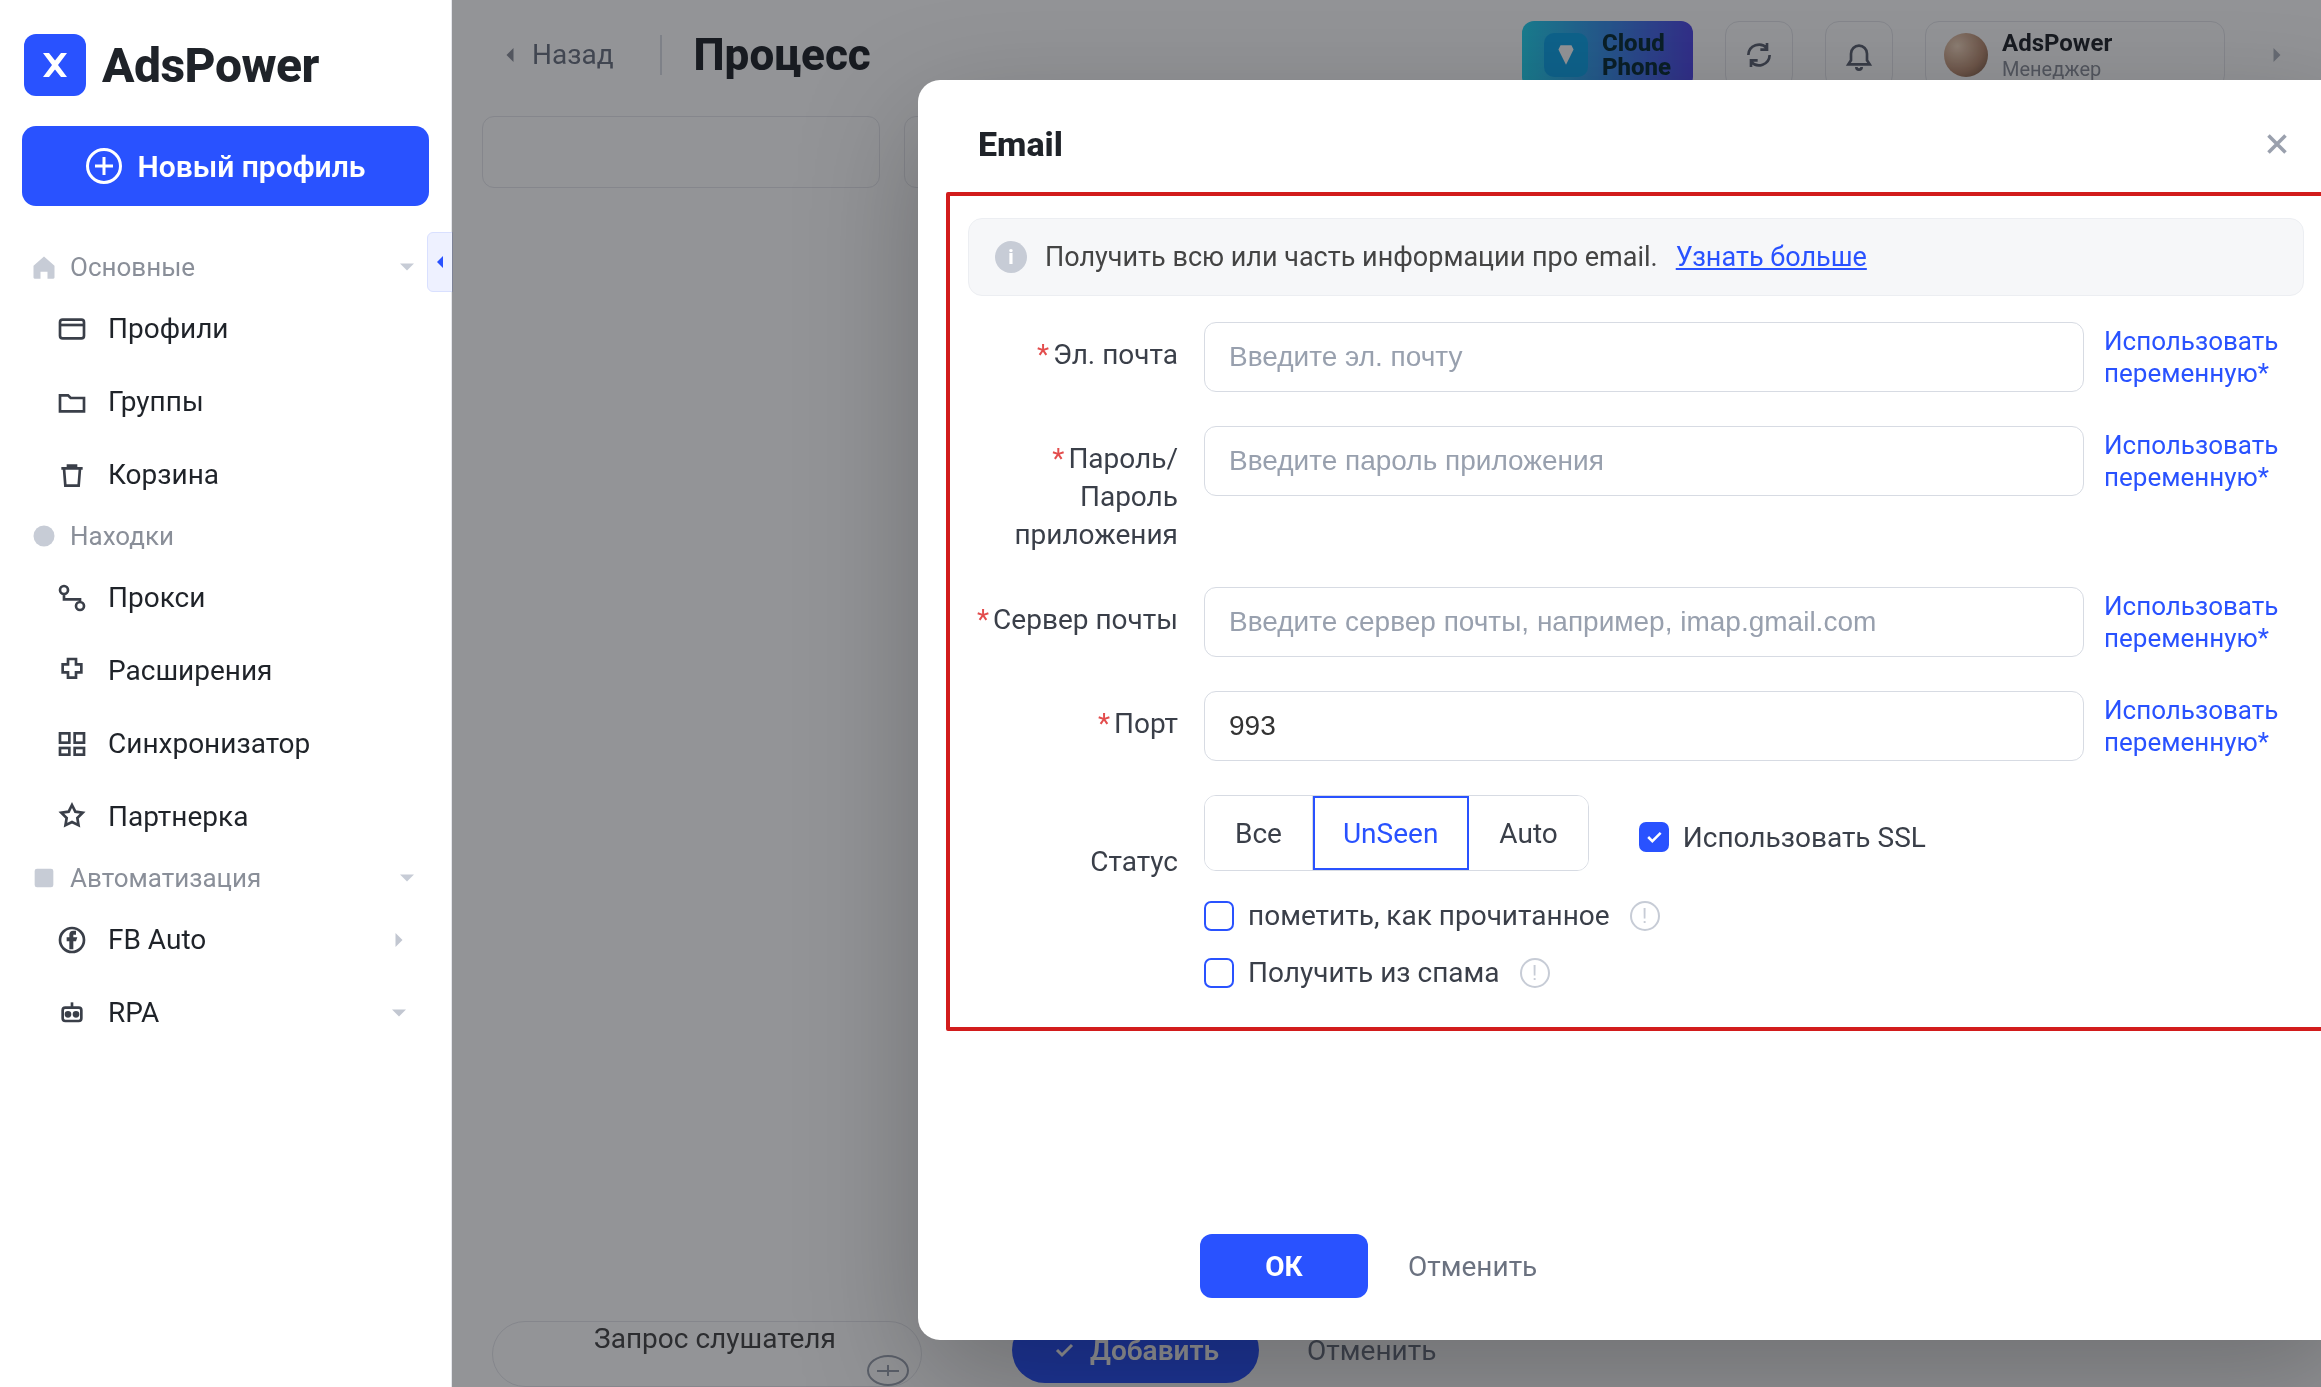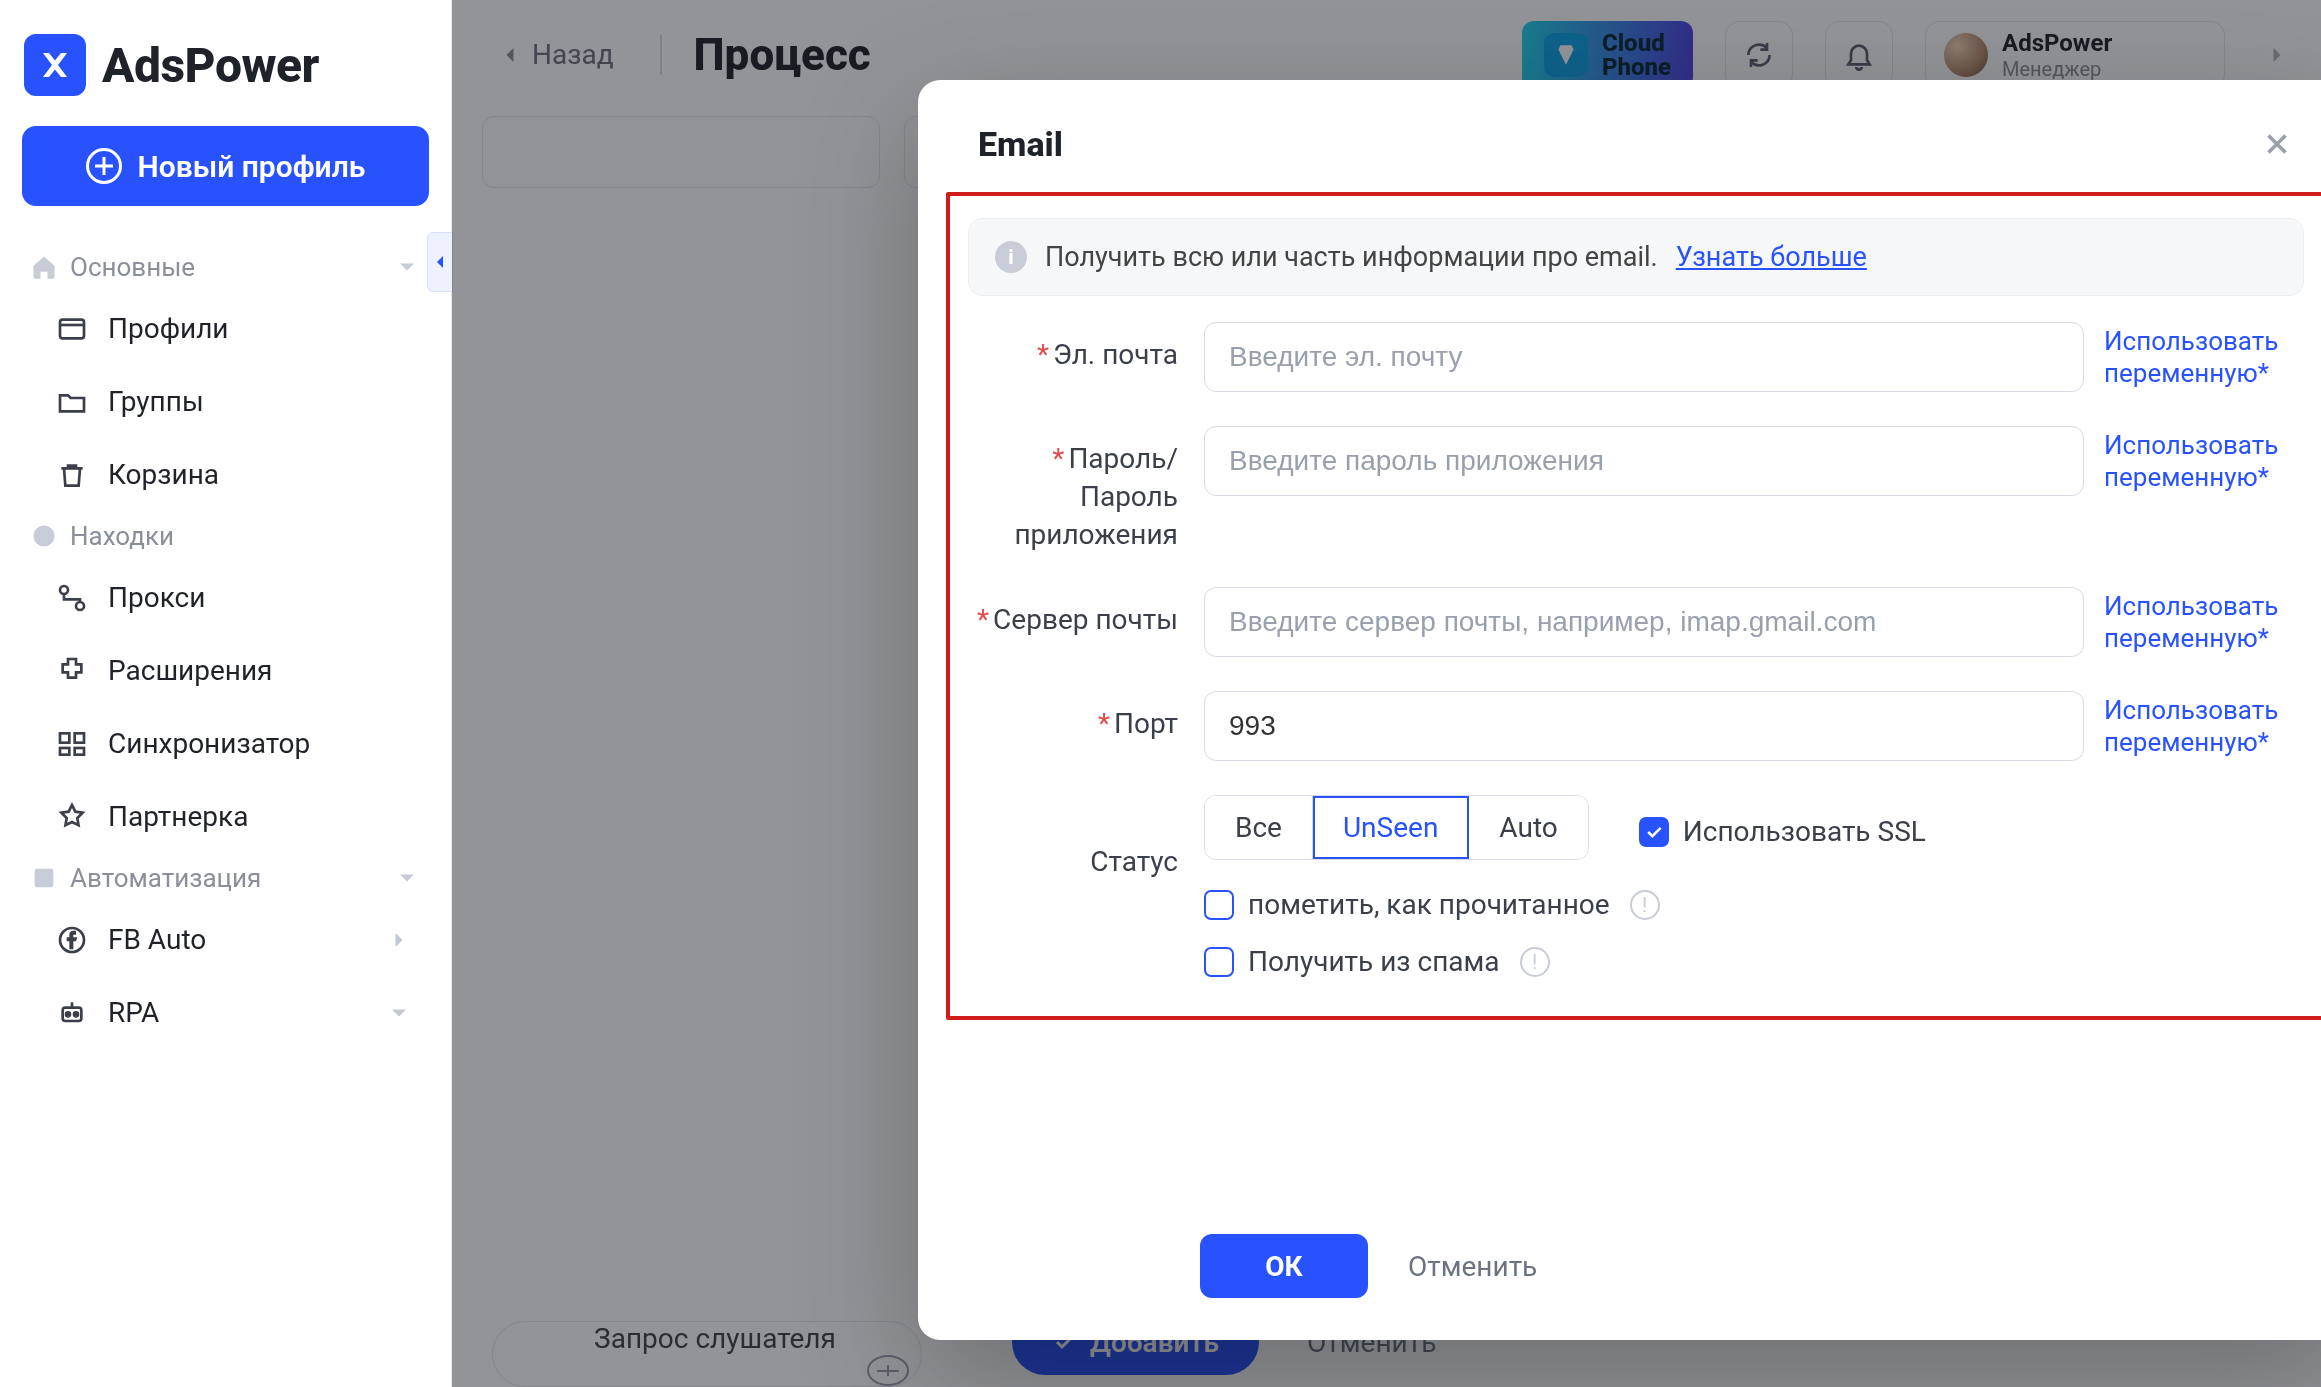--- a/index.html
+++ b/index.html
@@ -57,21 +57,21 @@
   .settings-pill{height:58px;border:2px solid var(--accent);color:var(--accent);border-radius:12px;padding:0 24px;display:flex;align-items:center;font-size:26px;font-weight:600;background:#fff;}
 
   .canvas-area{flex:1;padding:20px 40px 30px 40px;position:relative;}
   .drop-hint{position:absolute;left:720px;right:60px;bottom:48px;font-size:40px;color:#b8bcc6;cursor:default;}
   .left-panel{position:absolute;left:40px;bottom:0;}
   .listener-pill{width:430px;height:66px;border:1px solid var(--border);border-radius:40px;background:#fff;display:flex;align-items:center;padding:0 12px 0 28px;font-size:28px;color:#444;flex-direction:column;}
   .listener-pill .plus{margin-left:auto;width:42px;height:42px;border-radius:50%;border:2px solid #9aa0ad;position:relative;}
   .listener-pill .plus::before,.listener-pill .plus::after{content:"";position:absolute;background:#9aa0ad;}
   .listener-pill .plus::before{left:50%;top:8px;bottom:8px;width:2px;transform:translateX(-50%);}
   .listener-pill .plus::after{top:50%;left:8px;right:8px;height:2px;transform:translateY(-50%);}
-  .bottom-actions{position:absolute;left:560px;bottom:12px;display:flex;align-items:center;gap:48px;}
+  .bottom-actions{position:absolute;left:560px;bottom:4px;display:flex;align-items:center;gap:48px;}
   .btn-primary-pill{height:66px;border-radius:34px;background:var(--accent);color:#fff;display:flex;align-items:center;gap:14px;padding:0 40px;font-size:28px;font-weight:600;}
   .btn-ghost{font-size:28px;color:#6b7280;cursor:pointer;}
 
   .content-select{position:absolute;left:560px;top:380px;width:660px;height:70px;border:1px solid var(--border);border-radius:12px;background:#fff;display:flex;align-items:center;justify-content:flex-end;padding:0 22px;color:#9aa0ad;}
   .caret-down{width:0;height:0;border-left:8px solid transparent;border-right:8px solid transparent;border-top:10px solid #b0b5c0;}
 
   .saved-box{position:absolute;left:560px;top:620px;width:660px;height:70px;border:1px solid var(--border);border-radius:12px;background:#fff;}
 
   .help-fab{position:absolute;right:36px;bottom:96px;width:72px;height:72px;border-radius:50%;background:var(--accent);display:flex;align-items:center;justify-content:center;color:#fff;}
   .help-fab .sub{position:absolute;right:-6px;bottom:-2px;width:26px;height:26px;border-radius:50%;background:#9aa0ad;display:flex;align-items:center;justify-content:center;}
@@ -91,21 +91,21 @@
 
   .form-row{display:flex;align-items:flex-start;gap:26px;margin-bottom:34px;}
   .form-row.tall{align-items:flex-start;}
   .label-col{width:210px;flex:none;text-align:right;font-size:28px;color:#3a3f49;padding-top:14px;line-height:1.35;}
   .req{color:#e34d4d;margin-right:4px;}
   .input-col{flex:1;display:flex;align-items:center;gap:20px;}
   .t-input{flex:1;height:70px;border:1px solid #d7dbe3;border-radius:12px;padding:0 24px;font-size:28px;color:#333;background:#fff;}
   .t-input::placeholder{color:#98a0ae;}
   .var-link{width:200px;flex:none;font-size:26px;line-height:1.25;color:var(--accent);text-align:left;}
 
-  .chip-group{display:flex;border:1px solid #d7dbe3;border-radius:12px;overflow:hidden;height:65px;}
+  .chip-group{display:flex;border:1px solid #d7dbe3;border-radius:12px;overflow:hidden;height:76px;}
   .chip{padding:0 30px;display:flex;align-items:center;font-size:28px;color:#3a3f49;cursor:pointer;border-right:1px solid #d7dbe3;background:#fff;}
   .chip:last-child{border-right:none;}
   .chip.active{outline:2px solid var(--accent);outline-offset:-2px;color:var(--accent);}
 
   .checkbox-row{display:flex;align-items:center;gap:14px;font-size:28px;color:#3a3f49;margin-top:18px;}
   .cb{width:30px;height:30px;border:2.5px solid var(--accent);border-radius:7px;display:inline-flex;align-items:center;justify-content:center;background:#fff;cursor:pointer;}
   .cb.checked{background:var(--accent);}
   .cb.checked svg{display:block;} .cb svg{display:none;}
   .help-circ{width:30px;height:30px;border-radius:50%;border:2px solid #c7ccd6;color:#c7ccd6;display:inline-flex;align-items:center;justify-content:center;font-size:20px;margin-left:6px;}
 

